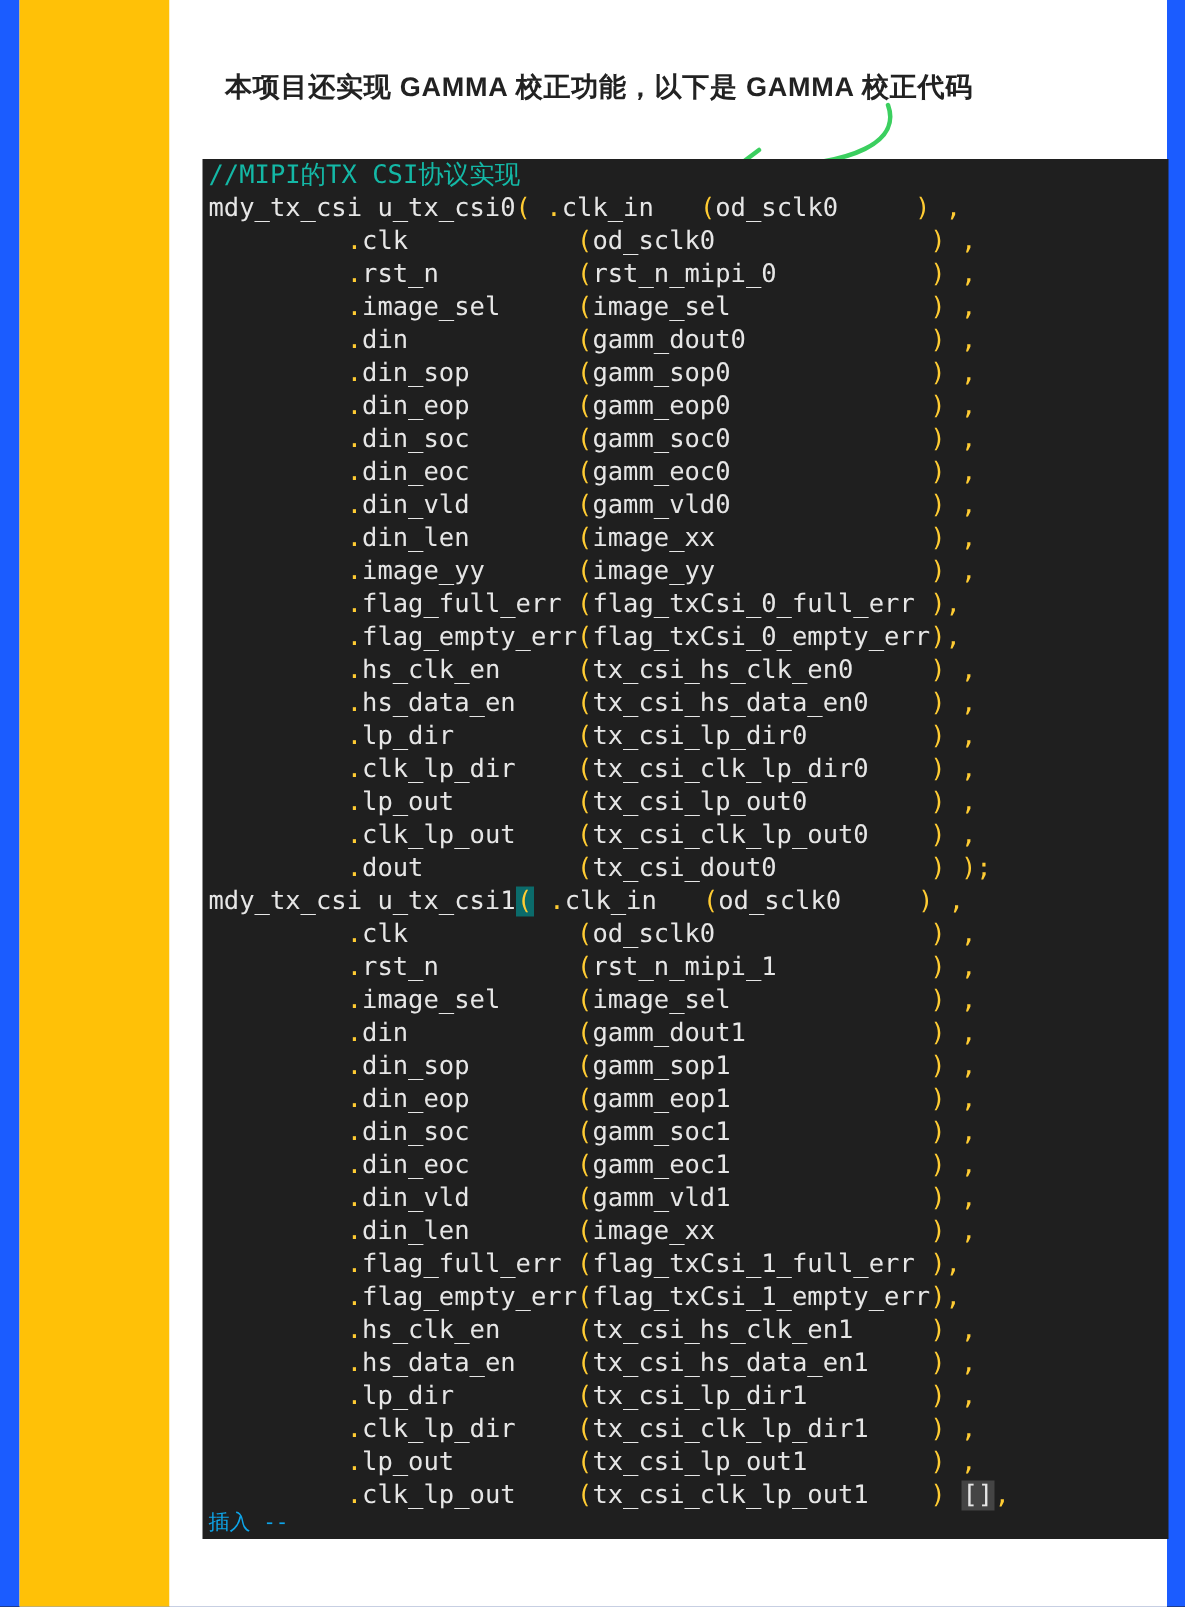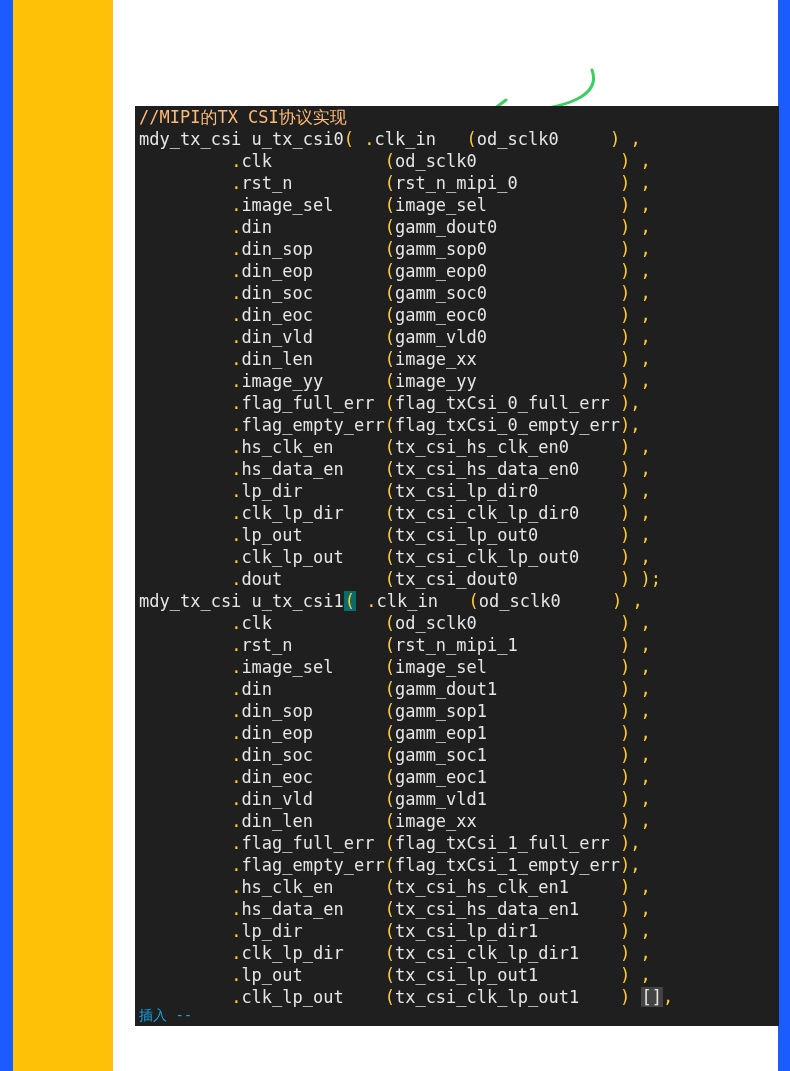--- a/index.html
+++ b/index.html
@@ -54,40 +54,41 @@
     box-sizing:border-box;
     padding:0 2px 0 4px;
   }
   .codebox pre{
     margin:0;
     white-space:pre;
     font-family:inherit;
     font-size:inherit;
     line-height:inherit;
   }
-  .c-cmt{color:#fdba74}
+  .c-cmt{color:#14b8a6}
   .c-pun{color:#ffcc33}
   .c-hl{color:#ffcc33;background:#0b6b6b;padding:0 1px}
   .c-id{color:#e6e6e6}
   .c-cur{color:#e6e6e6;background:#444;padding:0 1px}
   .bottom-hint{
     position:absolute;
     left:4px;bottom:0;
     font-size:14px;
     color:#0ea5e9;
     font-family:"Microsoft YaHei",monospace;
   }
 </style>
 </head>
 <body>
 
 <div class="outer">
   <div class="sidebar"></div>
   <div class="content">
 
+    <div class="heading">本项目还实现 GAMMA 校正功能，以下是 GAMMA 校正代码</div>
 
     <svg class="arrow" viewBox="0 0 140 70">
       <path d="M120 8 C 128 30, 105 50, 18 50" fill="none" stroke="#3bcf5f" stroke-width="3" stroke-linecap="round"></path>
       <path d="M18 50 L34 38 M18 50 L36 60" fill="none" stroke="#3bcf5f" stroke-width="3" stroke-linecap="round"></path>
     </svg>
 
     <div class="codebox">
       <pre id="code-pre"><span class="c-cmt">//MIPI的TX CSI协议实现</span>
 <span class="c-id">mdy_tx_csi u_tx_csi0</span><span class="c-pun">(</span> <span class="c-pun">.</span><span class="c-id">clk_in </span>  <span class="c-pun">(</span><span class="c-id">od_sclk0   </span>  <span class="c-pun">)</span> <span class="c-pun">,</span>
          <span class="c-pun">.</span><span class="c-id">clk           </span><span class="c-pun">(</span><span class="c-id">od_sclk0              </span><span class="c-pun">)</span> <span class="c-pun">,</span>

